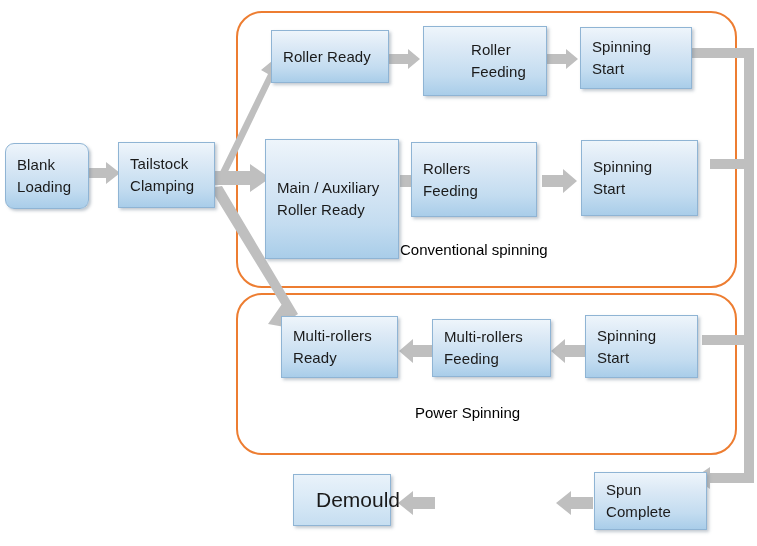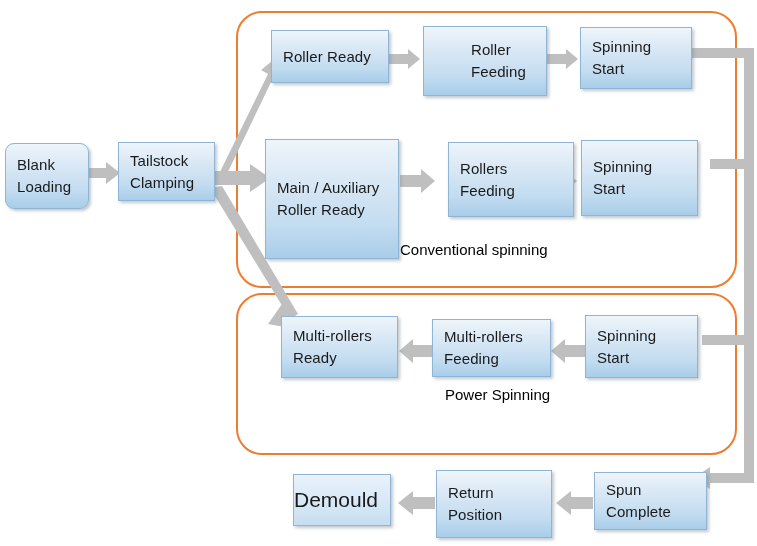--- a/index.html
+++ b/index.html
@@ -32,21 +32,21 @@
   .box .label {
     font-size: 15px;
     line-height: 1.45;
     color: #1a1a1a;
     white-space: pre-line;
     letter-spacing: 0.1px;
   }
   .box.demould {
     background: linear-gradient(to bottom, #e9f2fa 0%, #dcebf7 40%, #c6def1 100%);
     justify-content: flex-start;
-    padding-left: 0;
+    padding-left: 22px;
   }
   .box.demould .label {
     font-size: 21px;
     letter-spacing: 0px;
   }
   
   .group-frame {
     position: absolute;
     box-sizing: border-box;
     border: 2px solid #ed7d31;
@@ -71,21 +71,21 @@
 </style>
 </head>
 <body>
 
 <div id="canvas">
 
   <div class="group-frame" style="left:236px; top:11px; width:501px; height:277px;"></div>
   <div class="group-frame" style="left:236px; top:293px; width:501px; height:162px;"></div>
 
   <div class="group-label" style="left:400px; top:241px;">Conventional spinning</div>
-  <div class="group-label" style="left:415px; top:386px;margin-left:30px;">Power Spinning</div>
+  <div class="group-label" style="left:415px; top:404px;">Power Spinning</div>
 
   <div class="conn" style="left:88px; top:160px;">
     <svg width="34" height="32" viewBox="0 0 34 32">
       <path d="M0,8 L18,8 L18,2 L32,13 L18,24 L18,18 L0,18 Z" fill="#BFBFBF"></path>
     </svg>
   </div>
 
   <div class="conn" style="left:206px; top:30px;">
     <svg width="90" height="160" viewBox="0 0 90 160">
       <path d="M5,155 L12,146 L62,44 L55,40 L77,22 L74,50 L68,46 L18,150 Z" fill="#BFBFBF"></path>
@@ -167,21 +167,21 @@
     <svg width="40" height="28" viewBox="0 0 40 28">
       <path d="M38,8 L16,8 L16,2 L1,14 L16,26 L16,20 L38,20 Z" fill="#BFBFBF"></path>
     </svg>
   </div>
 
   <div class="box" style="left:5px; top:143px; width:84px; height:66px;border-radius:9px;">
     <span class="label">Blank
 Loading</span>
   </div>
 
-  <div class="box" style="left:118px; top:142px; width:97px; height:59px;">
+  <div class="box" style="left:118px; top:142px; width:97px; height:66px;">
     <span class="label">Tailstock
 Clamping</span>
   </div>
 
   <div class="box" style="left:271px; top:30px; width:118px; height:53px;">
     <span class="label">Roller Ready</span>
   </div>
 
   <div class="box" style="left:423px; top:26px; width:124px; height:70px;padding-left:47px;">
     <span class="label">Roller Feeding</span>
@@ -190,21 +190,21 @@
   <div class="box" style="left:580px; top:27px; width:112px; height:62px;">
     <span class="label">Spinning
 Start</span>
   </div>
 
   <div class="box" style="left:265px; top:139px; width:134px; height:120px;">
     <span class="label">Main / Auxiliary
 Roller Ready</span>
   </div>
 
-  <div class="box" style="left:448px; top:142px; width:126px; height:75px;">
+  <div class="box" style="left:411px; top:142px; width:126px; height:75px;">
     <span class="label">Rollers
 Feeding</span>
   </div>
 
   <div class="box" style="left:581px; top:140px; width:117px; height:76px;">
     <span class="label">Spinning
 Start</span>
   </div>
 
   <div class="box" style="left:281px; top:316px; width:117px; height:62px;">
@@ -220,22 +220,18 @@
   <div class="box" style="left:585px; top:315px; width:113px; height:63px;">
     <span class="label">Spinning
 Start</span>
   </div>
 
   <div class="box" style="left:594px; top:472px; width:113px; height:58px;">
     <span class="label">Spun
 Complete</span>
   </div>
 
-  <div class="box" style="left:436px; top:470px; width:116px; height:68px;">
-    <span class="label">Return
-Position</span>
-  </div>
 
   <div class="box demould" style="left:293px; top:474px; width:98px; height:52px;">
     <span class="label">Demould</span>
   </div>
 
 </div>
 
 </body></html>

